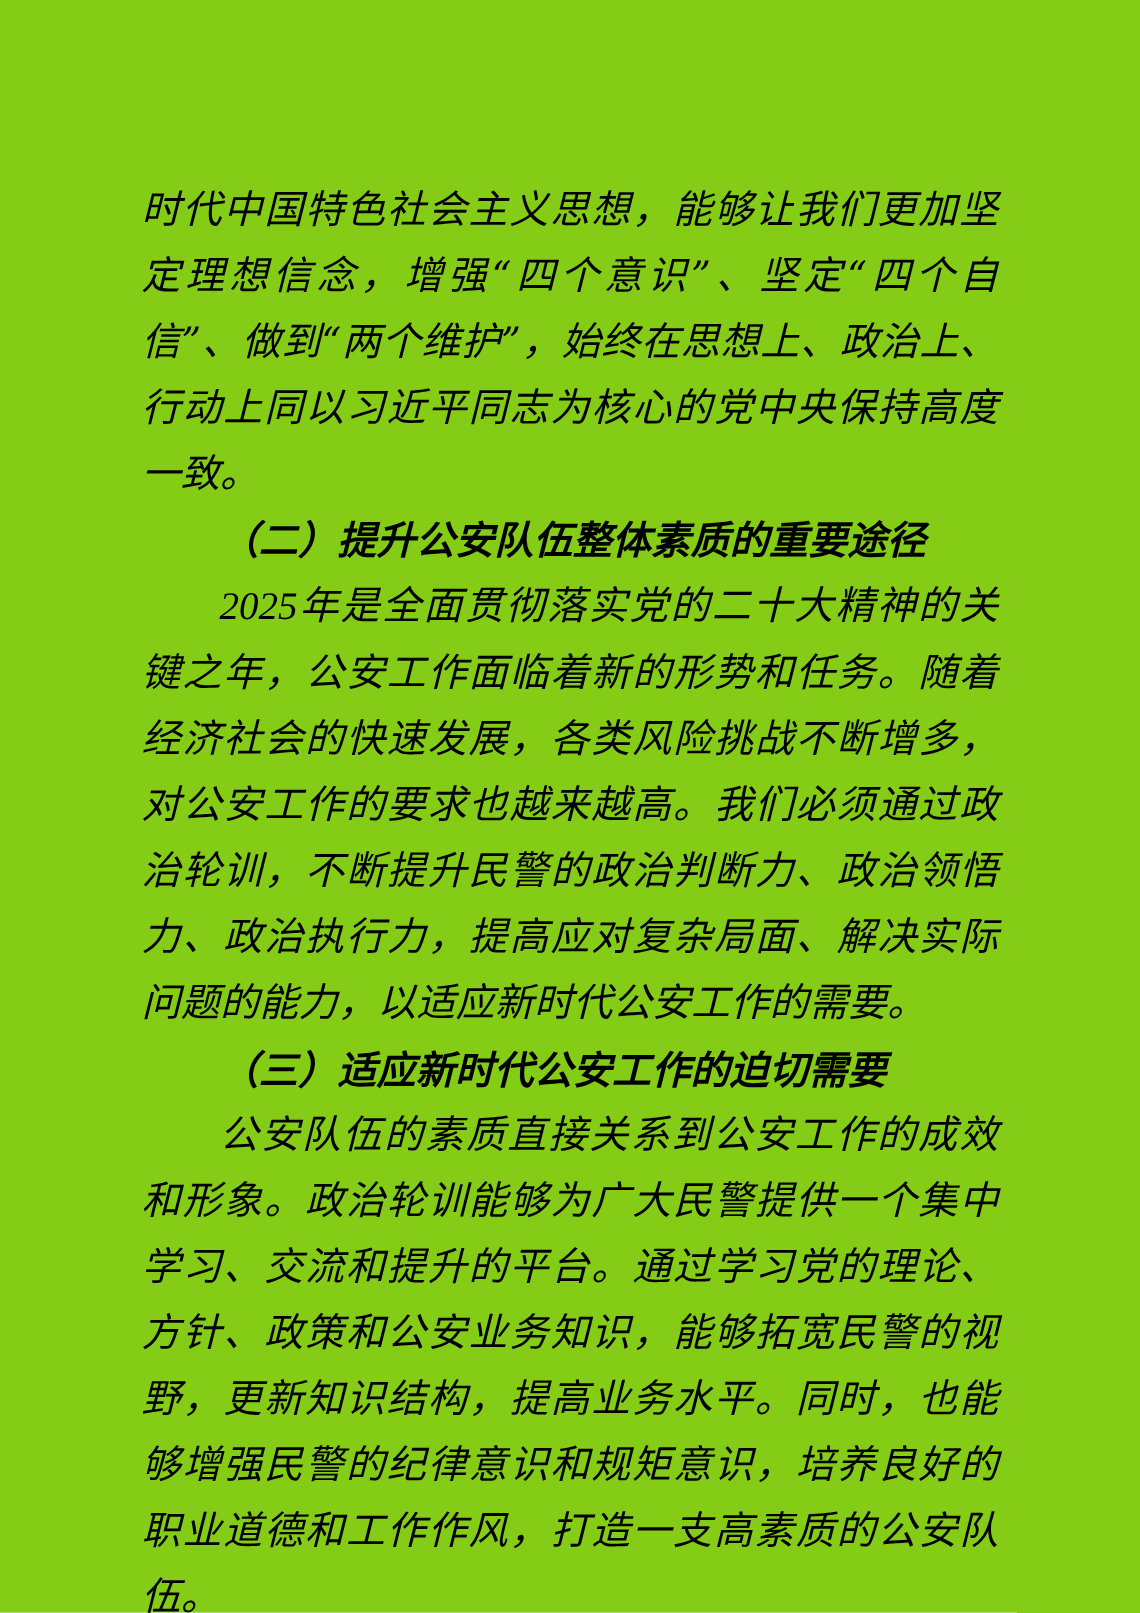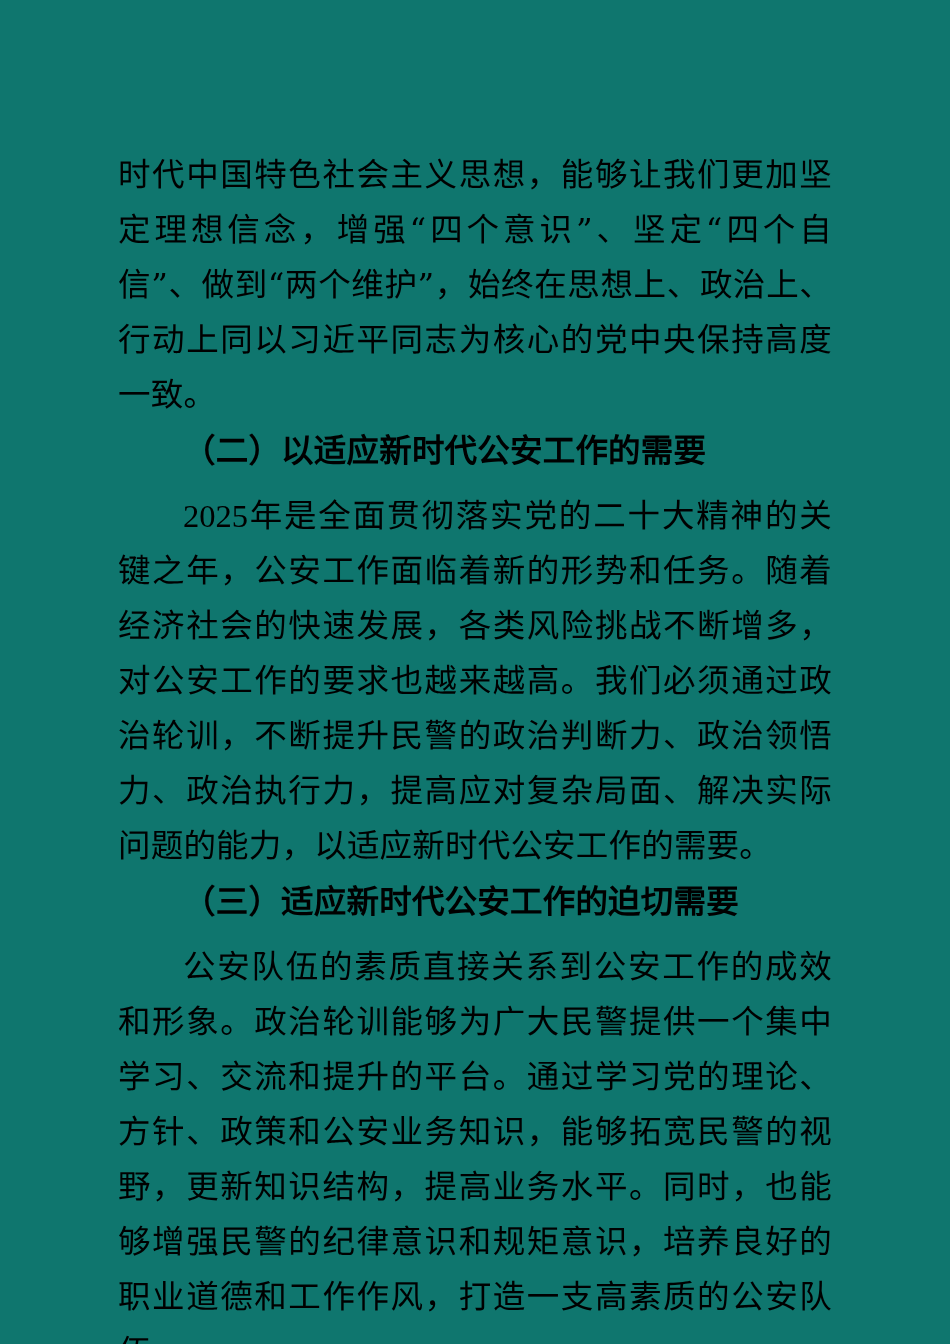--- a/index.html
+++ b/index.html
@@ -16,23 +16,24 @@
     overflow: hidden;
     font-family: "DejaVu Serif", "Liberation Serif", serif;
     color: #000000;
     -webkit-font-smoothing: antialiased;
   }
 
   
   .page {
     position: absolute;
     inset: 0;
-    background: #0f766e;
+    background: #84cc16;
     box-sizing: border-box;
     padding: 148px 118px 120px 118px;
+    font-style: italic;
   }
 
   .page-body {
     width: 714px;
   }
 
   
   .blk {
     font-size: 32.5px;
     line-height: 55px;
@@ -42,21 +43,20 @@
     text-align-last: left;
     margin: 0;
     word-break: break-all;
     font-family: "DejaVu Serif", "Liberation Serif", serif;
   }
 
   
   .para {
     text-indent: 2em;
     font-weight: 400;
-    margin-top: 11px;
   }
 
   
   .heading {
     text-indent: 2em;
     font-weight: 700;
     text-align-last: left;
   }
 
   
@@ -86,21 +86,21 @@
   }
 </style>
 </head>
 <body>
 
 <div class="page">
   <div class="page-body">
 
     <p class="blk para-cont">时代中国特色社会主义思想，能够让我们更加坚定理想信念，增强“四个意识”、坚定“四个自信”、做到“两个维护”，始终在思想上、政治上、行动上同以习近平同志为核心的党中央保持高度一致。</p>
 
-    <p class="blk heading">（二）以适应新时代公安工作的需要</p>
+    <p class="blk heading">（二）提升公安队伍整体素质的重要途径</p>
 
     <p class="blk para"><span class="num">2025</span><span>年是全面贯彻落实党的二十大精神的关键之年，公安工作面临着新的形势和任务。随着经济社会的快速发展，各类风险挑战不断增多，对公安工作的要求也越来越高。我们必须通过政治轮训，不断提升民警的政治判断力、政治领悟力、政治执行力，提高应对复杂局面、解决实际问题的能力，以适应新时代公安工作的需要。</span></p>
 
     <p class="blk heading">（三）适应新时代公安工作的迫切需要</p>
 
     <p class="blk para">公安队伍的素质直接关系到公安工作的成效和形象。政治轮训能够为广大民警提供一个集中学习、交流和提升的平台。通过学习党的理论、方针、政策和公安业务知识，能够拓宽民警的视野，更新知识结构，提高业务水平。同时，也能够增强民警的纪律意识和规矩意识，培养良好的职业道德和工作作风，打造一支高素质的公安队伍。</p>
 
   </div>
 
   <div class="page-footer"></div>

